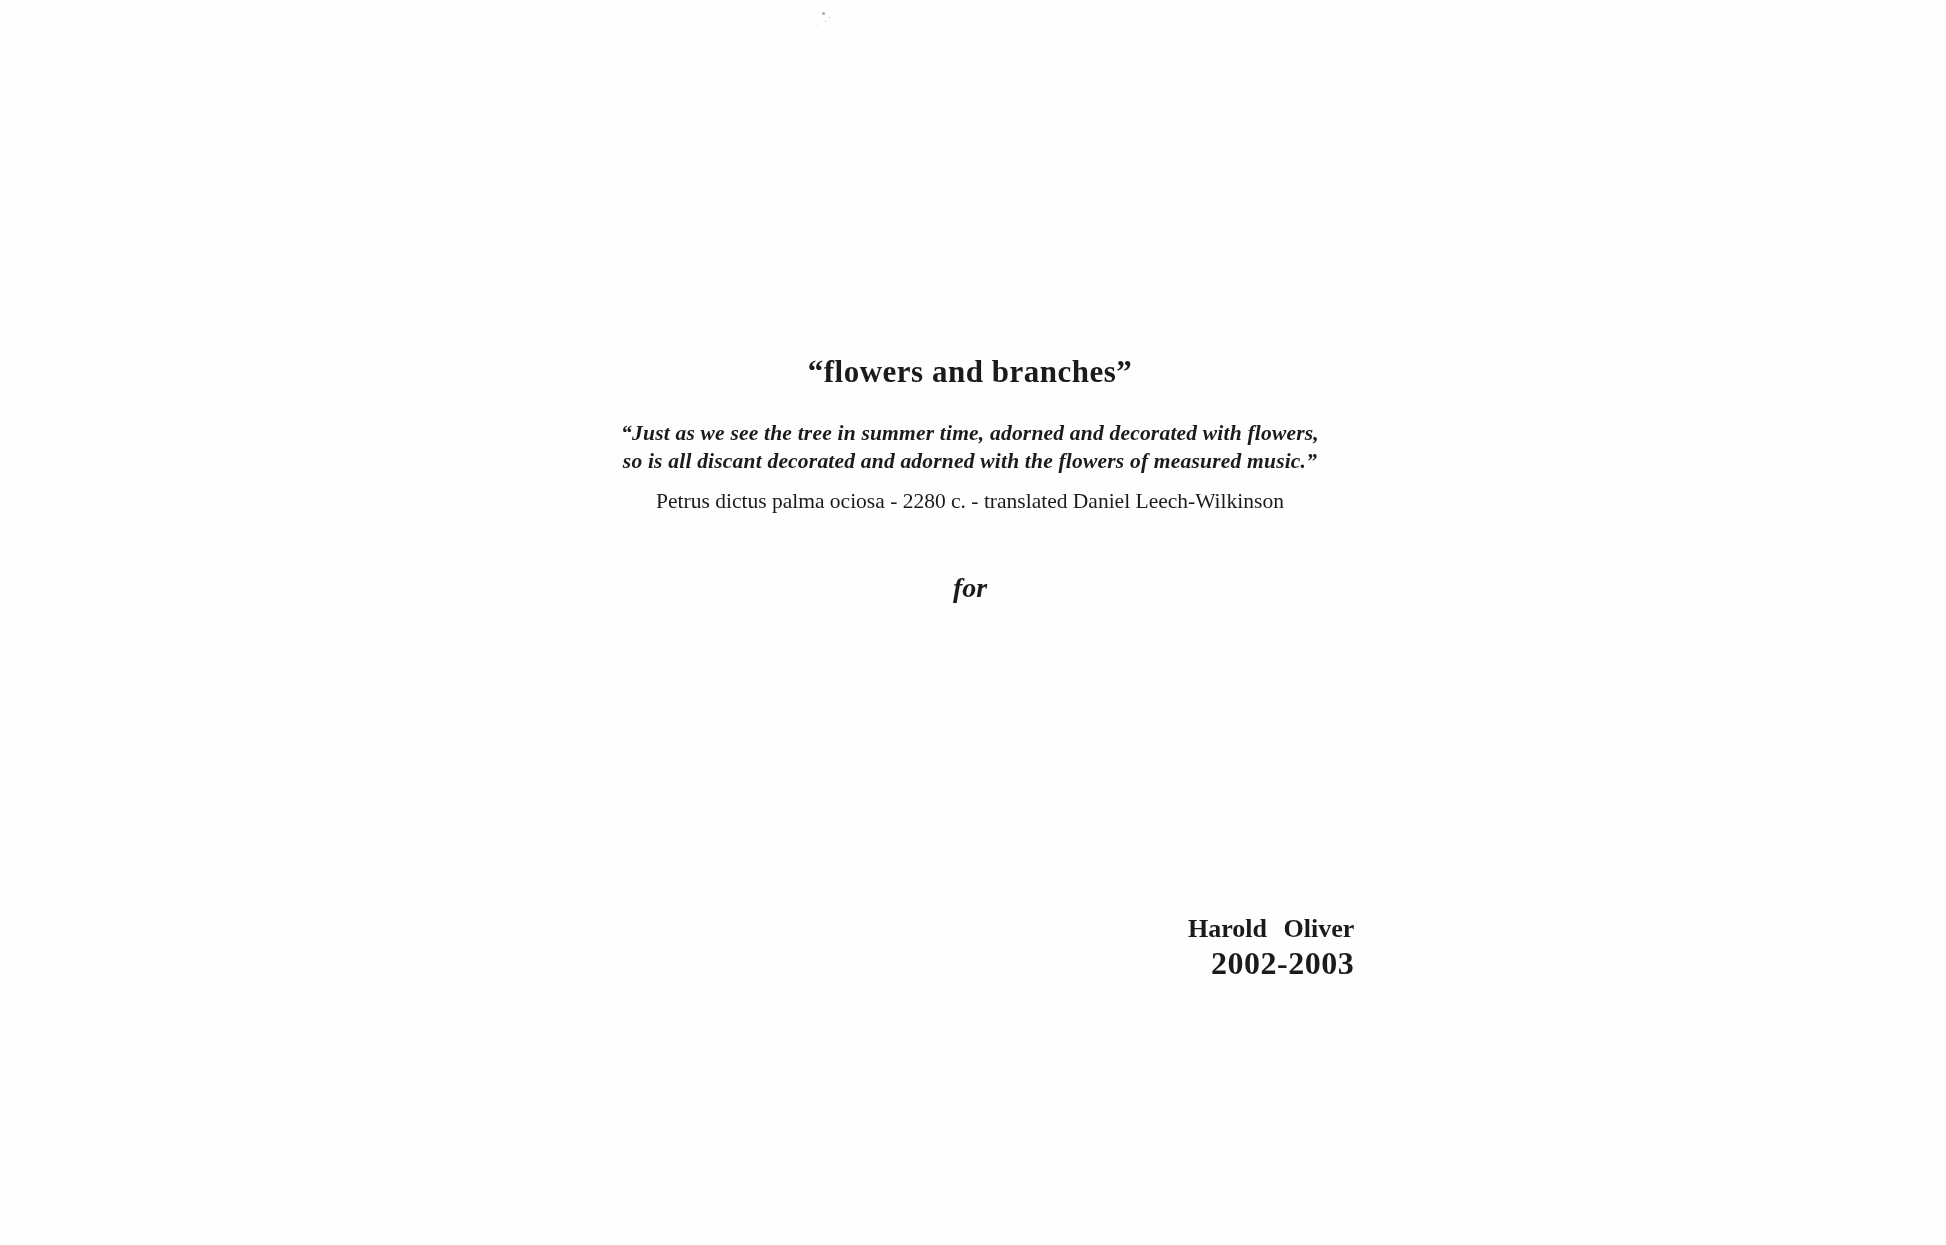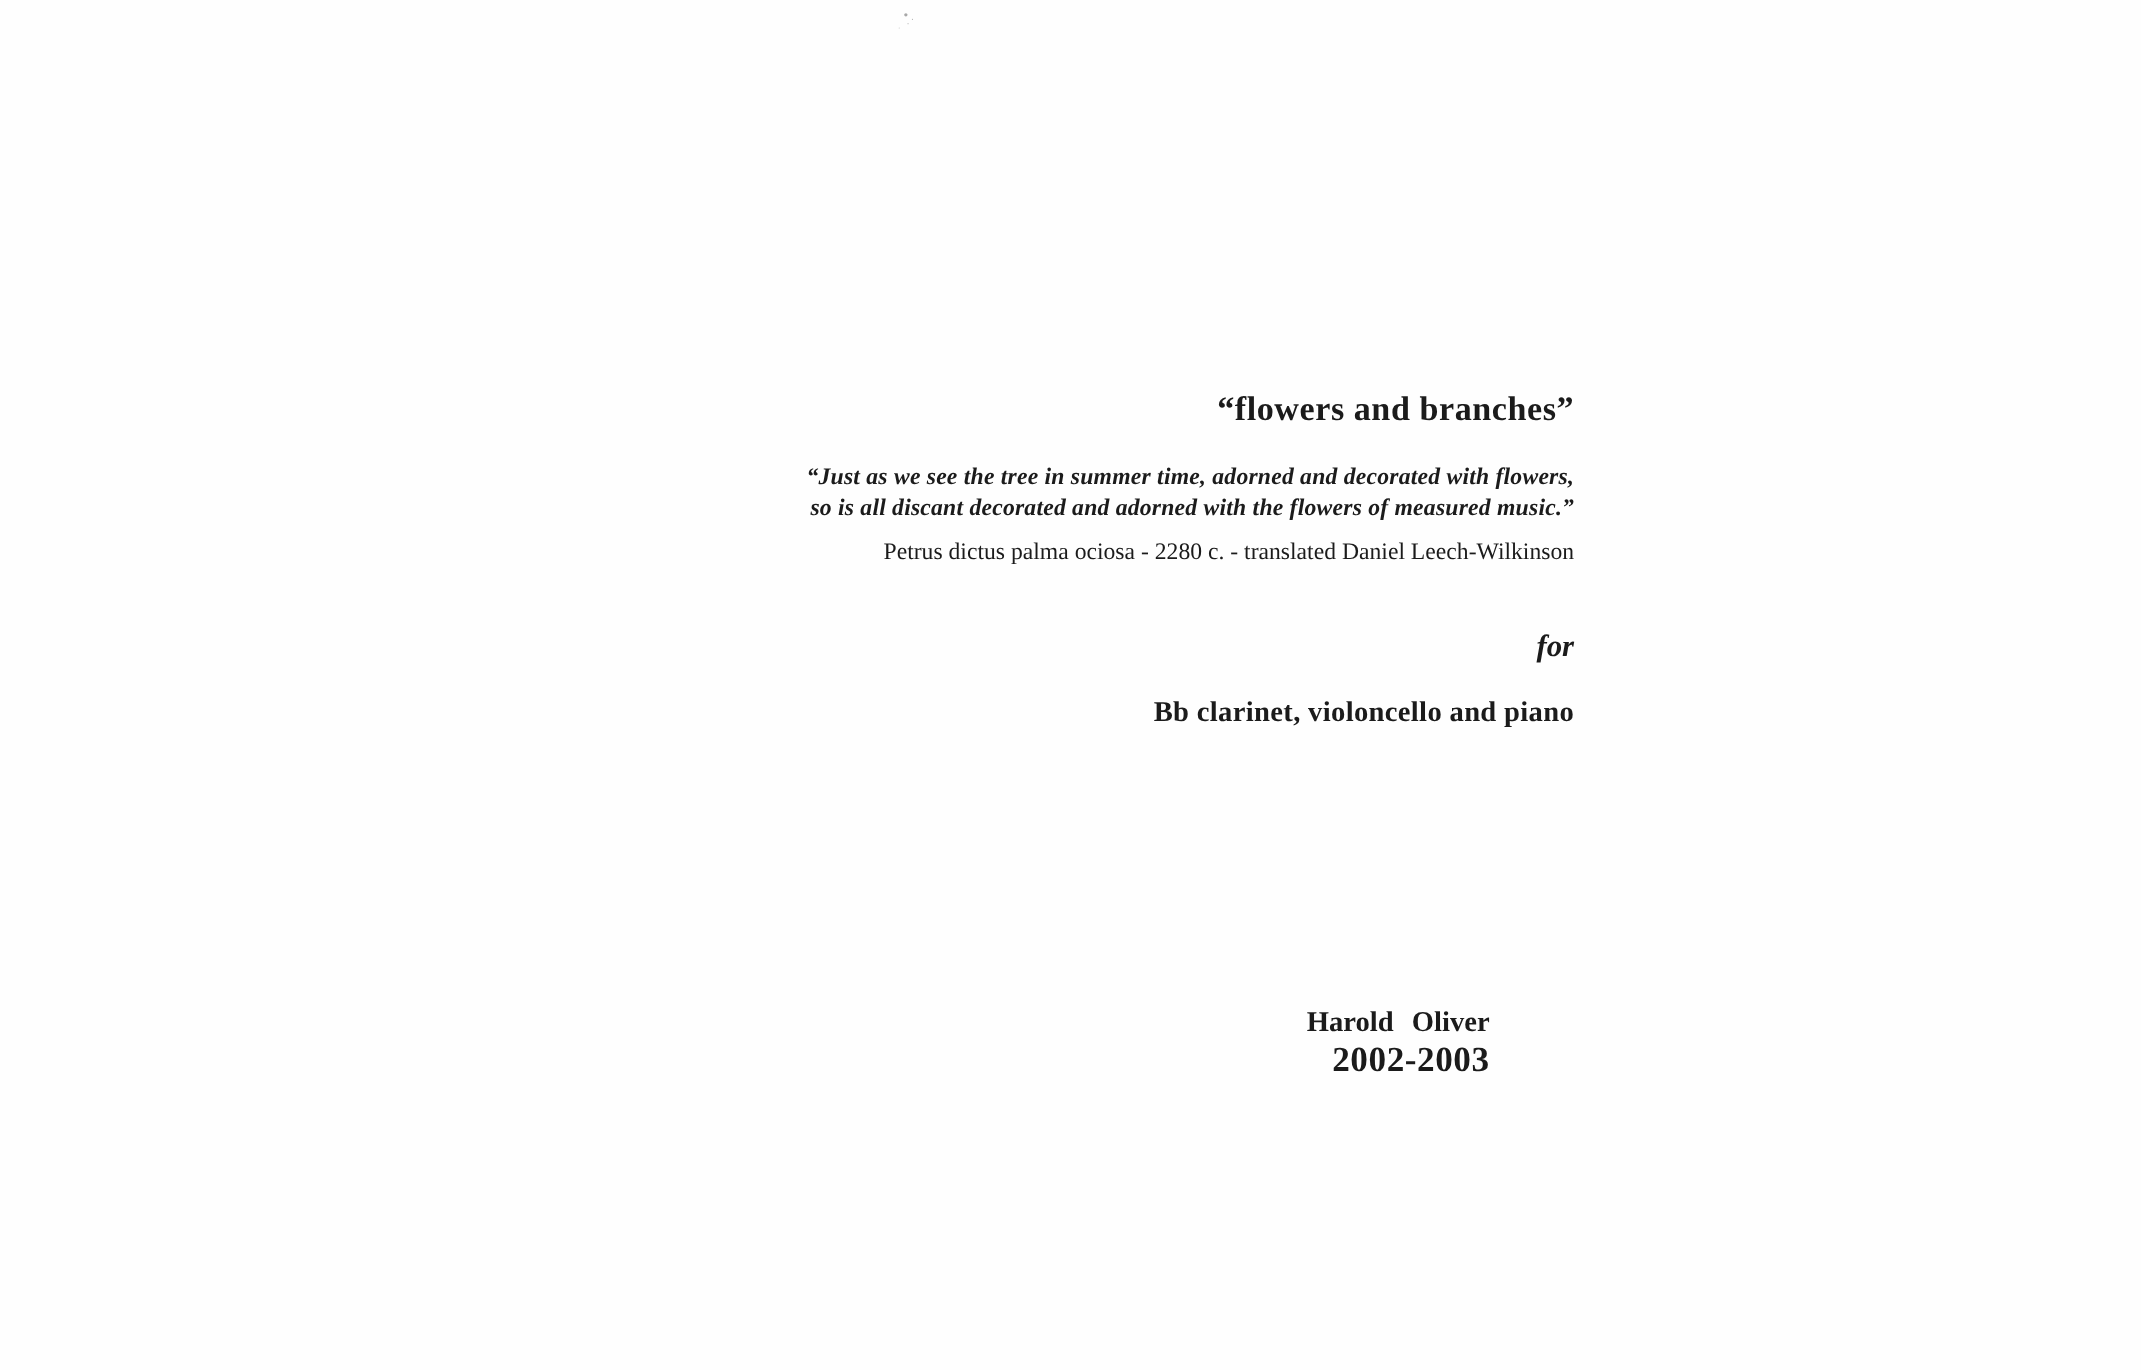--- a/index.html
+++ b/index.html
@@ -29,23 +29,23 @@
     box-shadow: 6px 4px 0 -1px #9d9d9d,
                 2px 8px 0 -1px #b5b5b5,
                 -6px 12px 0 -1px #c9c9c9,
                 9px -2px 0 -1.5px #cccccc,
                 -11px 15px 0 -1.5px #d8d8d8;
   }
 
   .content {
     position: absolute;
     top: 352px;
-    left: 531px;
+    left: 520px;
     width: 900px;
-    text-align: right;
+    text-align: center;
   }
 
   .title {
     font-size: 31px;
     font-weight: bold;
     line-height: 40px;
     letter-spacing: 0.5px;
     margin: 0;
   }
 
@@ -117,21 +117,20 @@
 
     <div class="epigraph">
       <div>“Just as we see the tree in summer time, adorned and decorated with flowers,</div>
       <div>so is all discant decorated and adorned with the flowers of measured music.”</div>
     </div>
 
     <div class="attribution">Petrus dictus palma ociosa - 2280 c. - translated Daniel Leech-Wilkinson</div>
 
     <div class="for-label">for</div>
 
-    <div class="instrumentation">Bb clarinet, violoncello and piano</div>
 
   </div>
 
   <div class="author-block">
     <div class="author-name">Harold Oliver</div>
     <div class="author-years">2002-2003</div>
   </div>
 
 </div>
 

